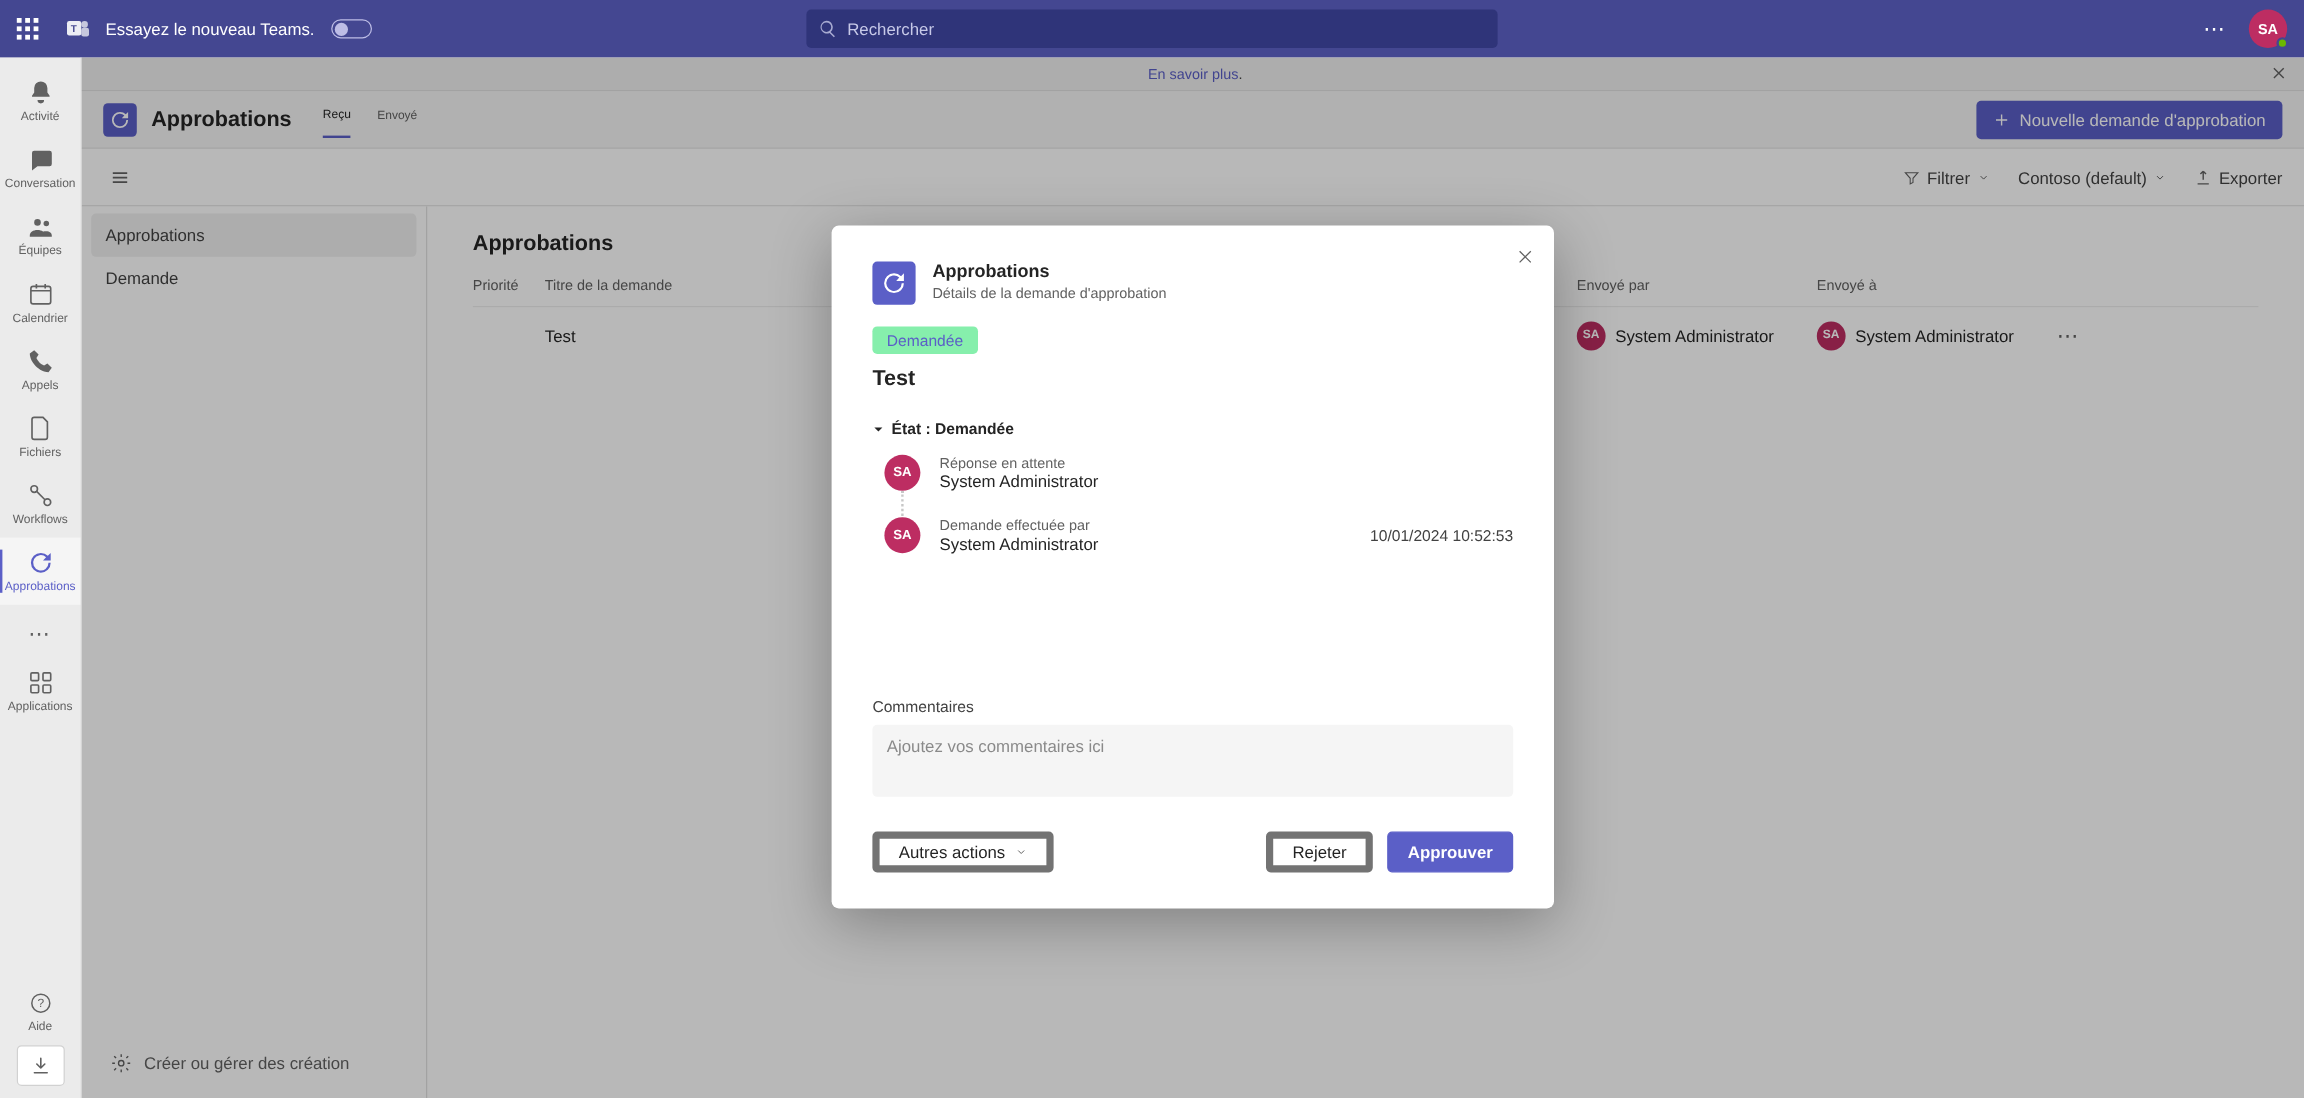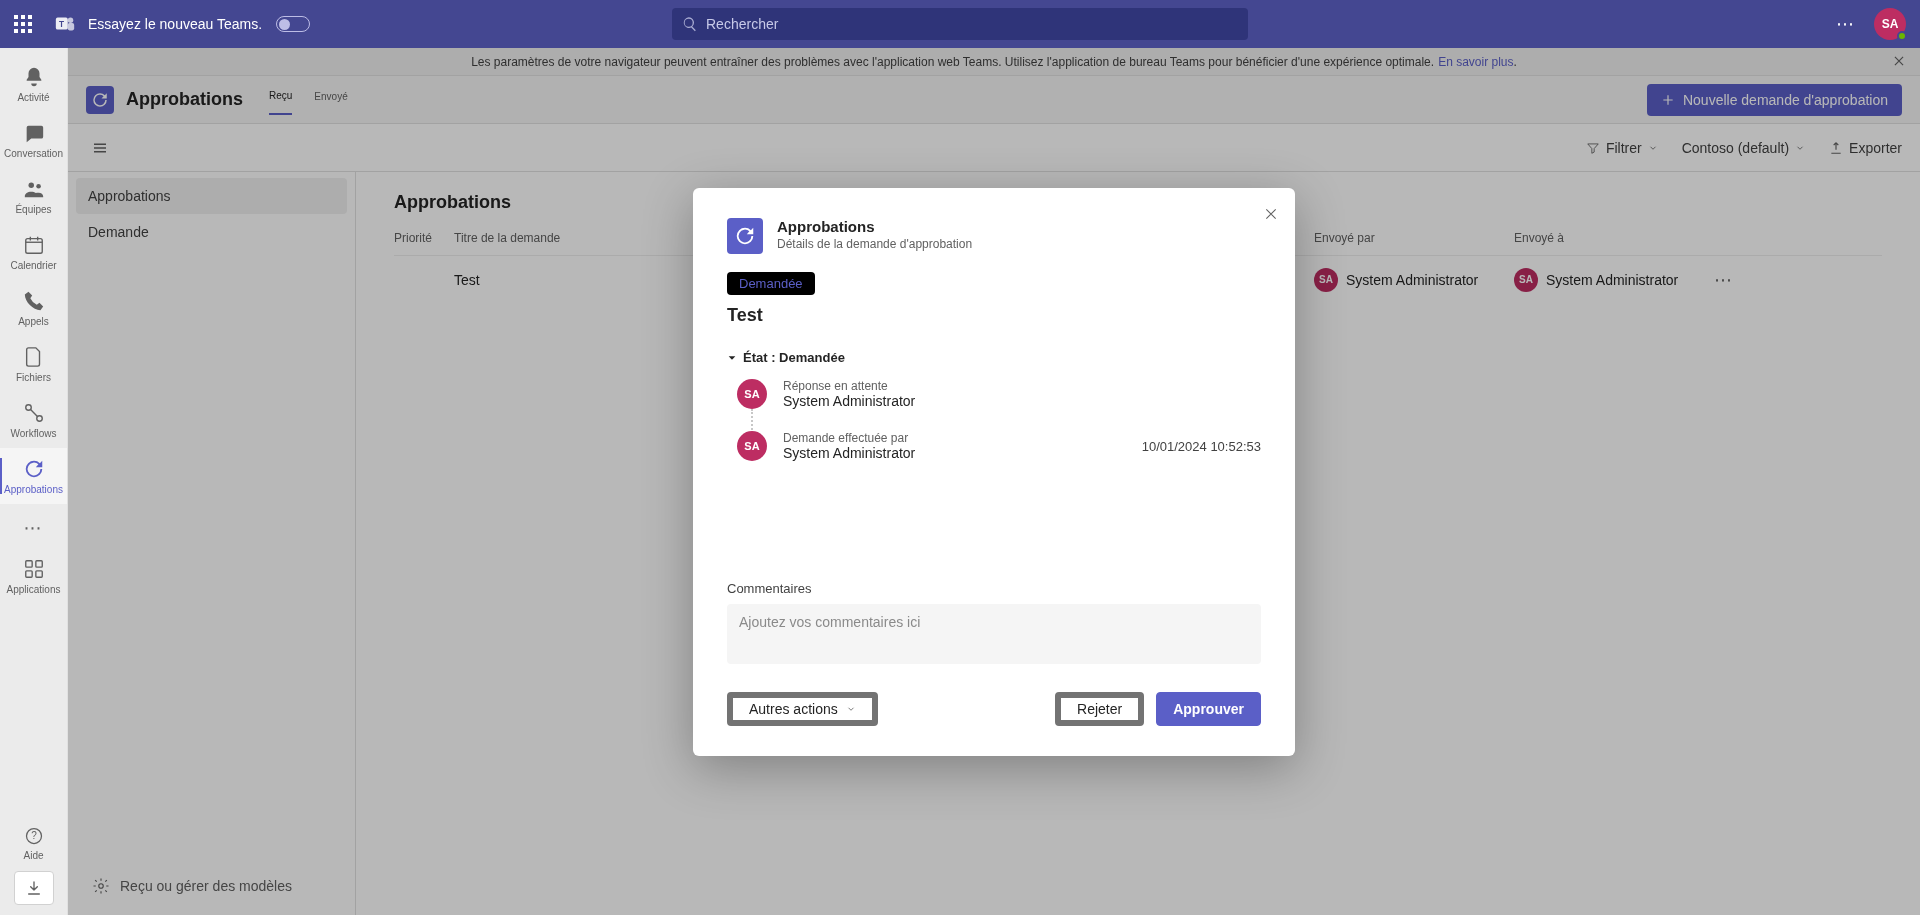--- a/index.html
+++ b/index.html
@@ -66,21 +66,21 @@
   
   .footer-link{position:absolute;left:92px;bottom:20px;display:flex;align-items:center;gap:10px;color:#616161;font-size:14px;cursor:pointer;}
   
   .overlay{position:absolute;top:48px;left:68px;right:0;bottom:0;background:rgba(0,0,0,0.28);display:flex;align-items:flex-start;justify-content:center;padding-top:140px;}
   .modal{width:602px;background:#fff;border-radius:6px;box-shadow:0 12px 50px rgba(0,0,0,.3);padding:30px 34px 30px 34px;position:relative;}
   .m-close{position:absolute;top:18px;right:16px;cursor:pointer;color:#616161;}
   .m-head{display:flex;align-items:flex-start;gap:14px;}
   .m-logo{width:36px;height:36px;border-radius:4px;background:#5b5fc7;display:flex;align-items:center;justify-content:center;}
   .m-title{font-size:15px;font-weight:700;}
   .m-sub{font-size:12px;color:#616161;margin-top:2px;}
-  .badge{display:inline-block;margin-top:18px;background:#000000;color:#5b5fc7;font-size:13px;padding:4px 12px;border-radius:4px;text-align:center;}
+  .badge{display:inline-block;margin-top:18px;background:#86efac;color:#5b5fc7;font-size:13px;padding:4px 12px;border-radius:4px;text-align:center;}
   .m-request-title{font-size:18px;font-weight:700;margin-top:10px;}
   .state-row{margin-top:24px;font-size:13px;font-weight:600;display:flex;align-items:center;gap:6px;}
   .state-row svg{width:10px;height:10px;fill:#242424;}
   .timeline{margin-top:14px;position:relative;}
   .tl-item{display:flex;align-items:flex-start;gap:16px;position:relative;padding-left:10px;margin-bottom:22px;}
   .tl-item:last-child{margin-bottom:0;}
   .tl-av{width:30px;height:30px;border-radius:50%;background:#bd2d62;color:#fff;font-size:11px;font-weight:600;display:flex;align-items:center;justify-content:center;z-index:1;}
   .tl-connector{position:absolute;left:24px;top:30px;width:0;height:28px;border-left:2px dotted #c7c7c7;}
   .tl-txt .l1{font-size:12px;color:#616161;}
   .tl-txt .l2{font-size:14px;color:#242424;}
@@ -210,21 +210,20 @@
     <span>Aide</span>
   </div>
   <div class="rail-dl">
     <svg width="16" height="16" viewBox="0 0 24 24">
         <path d="M12 3v12m0 0l-5-5m5 5l5-5M4 21h16" stroke="#616161" stroke-width="2" fill="none" stroke-linecap="round"></path>
       </svg>
   </div>
 </div>
 
 <div class="banner">
-  <span>Les paramètres de votre navigateur peuvent entraîner des problèmes avec l'application web Teams. Utilisez l'application de bureau Teams pour bénéficier d'une expérience optimale.</span>
   <a href="#">En savoir plus</a>
   <span>.</span>
   <span class="close-b">
     <svg width="14" height="14" viewBox="0 0 24 24">
         <path d="M5 5l14 14M19 5L5 19" stroke="#616161" stroke-width="2"></path>
       </svg>
   </span>
 </div>
 
 <div class="apphdr">
@@ -305,21 +304,21 @@
       <div class="col-more row-more">⋯</div>
     </div>
   </div>
 </div>
 
 <div class="footer-link">
   <svg width="18" height="18" viewBox="0 0 24 24">
       <circle cx="12" cy="12" r="3" fill="none" stroke="#616161" stroke-width="1.5"></circle>
       <path d="M12 2v3M12 19v3M4.2 4.2l2.1 2.1M17.7 17.7l2.1 2.1M2 12h3M19 12h3M4.2 19.8l2.1-2.1M17.7 6.3l2.1-2.1" stroke="#616161" stroke-width="1.5"></path>
     </svg>
-  <span>Reçu ou gérer des modèles</span>
+  <span>Créer ou gérer des création</span>
 </div>
 
 <div class="overlay">
   <div class="modal">
     <div class="m-close">
       <svg width="16" height="16" viewBox="0 0 24 24">
           <path d="M5 5l14 14M19 5L5 19" stroke="#616161" stroke-width="1.6"></path>
         </svg>
     </div>
     <div class="m-head">

